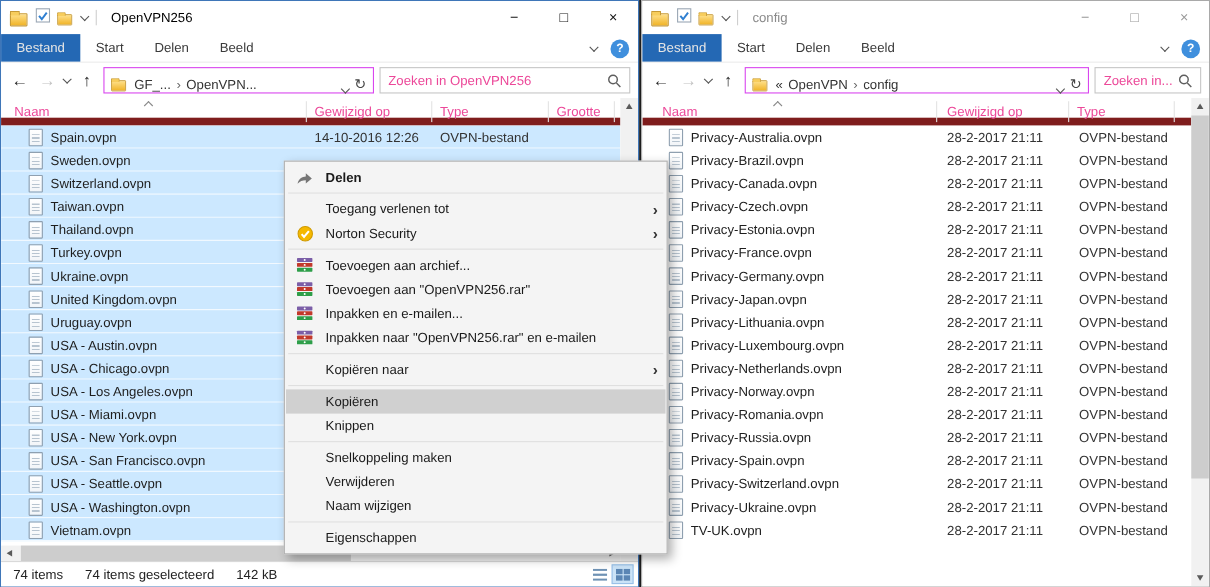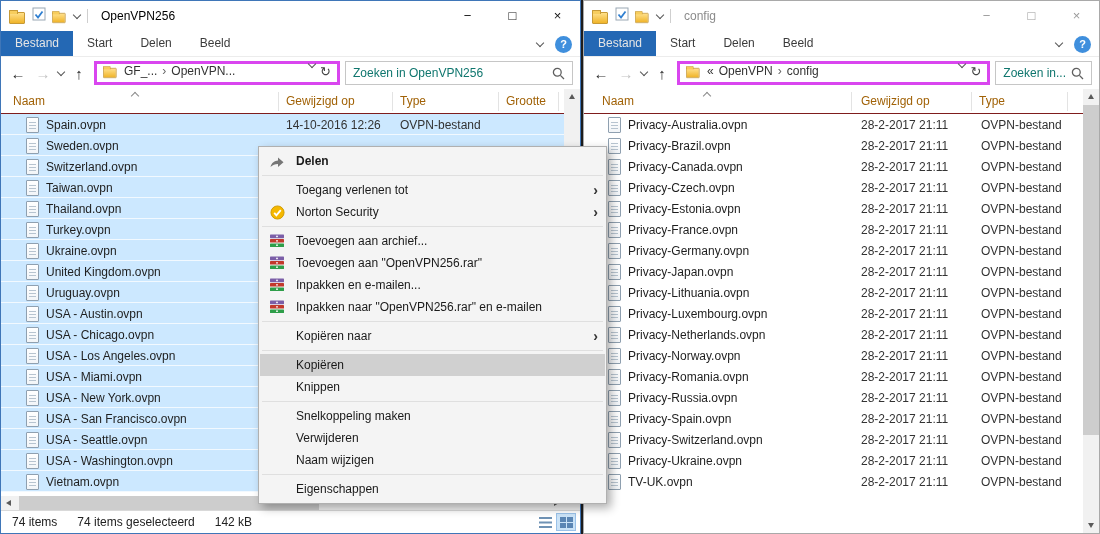--- a/index.html
+++ b/index.html
@@ -31,33 +31,33 @@
   .tabs{display:flex}
   .tab{font-size:12px;padding:5px 14px 4px;color:#3b3b3b;white-space:nowrap}
   .tab.active{background:var(--accent);color:#e5e5e5}
   .ribbon-right{position:absolute;right:8px;top:0;height:26px;display:flex;align-items:center;gap:12px}
   .help-badge{width:17px;height:17px;border-radius:50%;background:var(--help);color:#fff;font-size:11px;font-weight:bold;display:flex;align-items:center;justify-content:center}
 
   
   .addr{flex:0 0 32px;display:flex;align-items:center;padding:0 7px;gap:5px;background:#fff}
   .nav-btn{font-size:15px;color:#2a2a2a;width:20px;text-align:center;line-height:1}
   .nav-btn.disabled{color:#c3c3c3}
-  .addr-box{height:24px;border:3px solid #d946ef;display:flex;align-items:flex-start;flex:1;padding:0 6px;gap:5px;font-size:12px;color:#333;background:#fff;min-width:0}
+  .addr-box{height:24px;border:1px solid #d946ef;display:flex;align-items:flex-end;flex:1;padding:0 6px;gap:5px;font-size:12px;color:#333;background:#fff;min-width:0}
   .crumb{white-space:nowrap;overflow:hidden}
   .crumb-sep{color:#666;font-size:12px}
   .flexspace{flex:1}
   .refresh-glyph{color:#444;font-size:13px}
-  .search-box{height:24px;border:1px solid #c6c6c6;display:flex;align-items:center;padding:0 7px;font-size:12px;color:#0f766e;background:#fff;gap:5px}
+  .search-box{height:24px;border:1px solid #c6c6c6;display:flex;align-items:center;padding:0 7px;font-size:12px;color:#ec4899;background:#fff;gap:5px}
   #win-left .search-box{flex:0 0 228px}
   #win-right .search-box{flex:0 0 94px}
   .search-ph{flex:1;white-space:nowrap;overflow:hidden}
 
   
   .listwrap{flex:1;position:relative;background:#fff;overflow:hidden}
-  .colhead{position:absolute;top:0;left:0;right:16px;height:25px;font-size:12px;color:#a16207;border-bottom:1px solid #7f1d1d}
+  .colhead{position:absolute;top:0;left:0;right:16px;height:25px;font-size:12px;color:#ec4899;border-bottom:7px solid #7f1d1d}
   .ch{position:absolute;top:5px;white-space:nowrap}
   .ch-sep{position:absolute;top:3px;height:19px;width:1px;background:#e3e3e3}
   .sort-caret{position:absolute;top:3px;width:8px;height:6px}
   .sort-caret::before{content:"";position:absolute;left:0;top:1px;width:5px;height:5px;border-left:1px solid #8a8a8a;border-top:1px solid #8a8a8a;transform:rotate(45deg)}
 
   #win-left .c-name{left:12px}   #win-left .c-date{left:285px}  #win-left .c-type{left:399px}  #win-left .c-size{left:505px}
   #win-left .s1{left:277px} #win-left .s2{left:391px} #win-left .s3{left:497px} #win-left .s4{left:557px}
   #win-right .c-name{left:18px}  #win-right .c-date{left:277px} #win-right .c-type{left:395px}
   #win-right .s1{left:267px} #win-right .s2{left:387px} #win-right .s3{left:483px}
   #win-left .sort-caret{left:131px} #win-right .sort-caret{left:120px}

